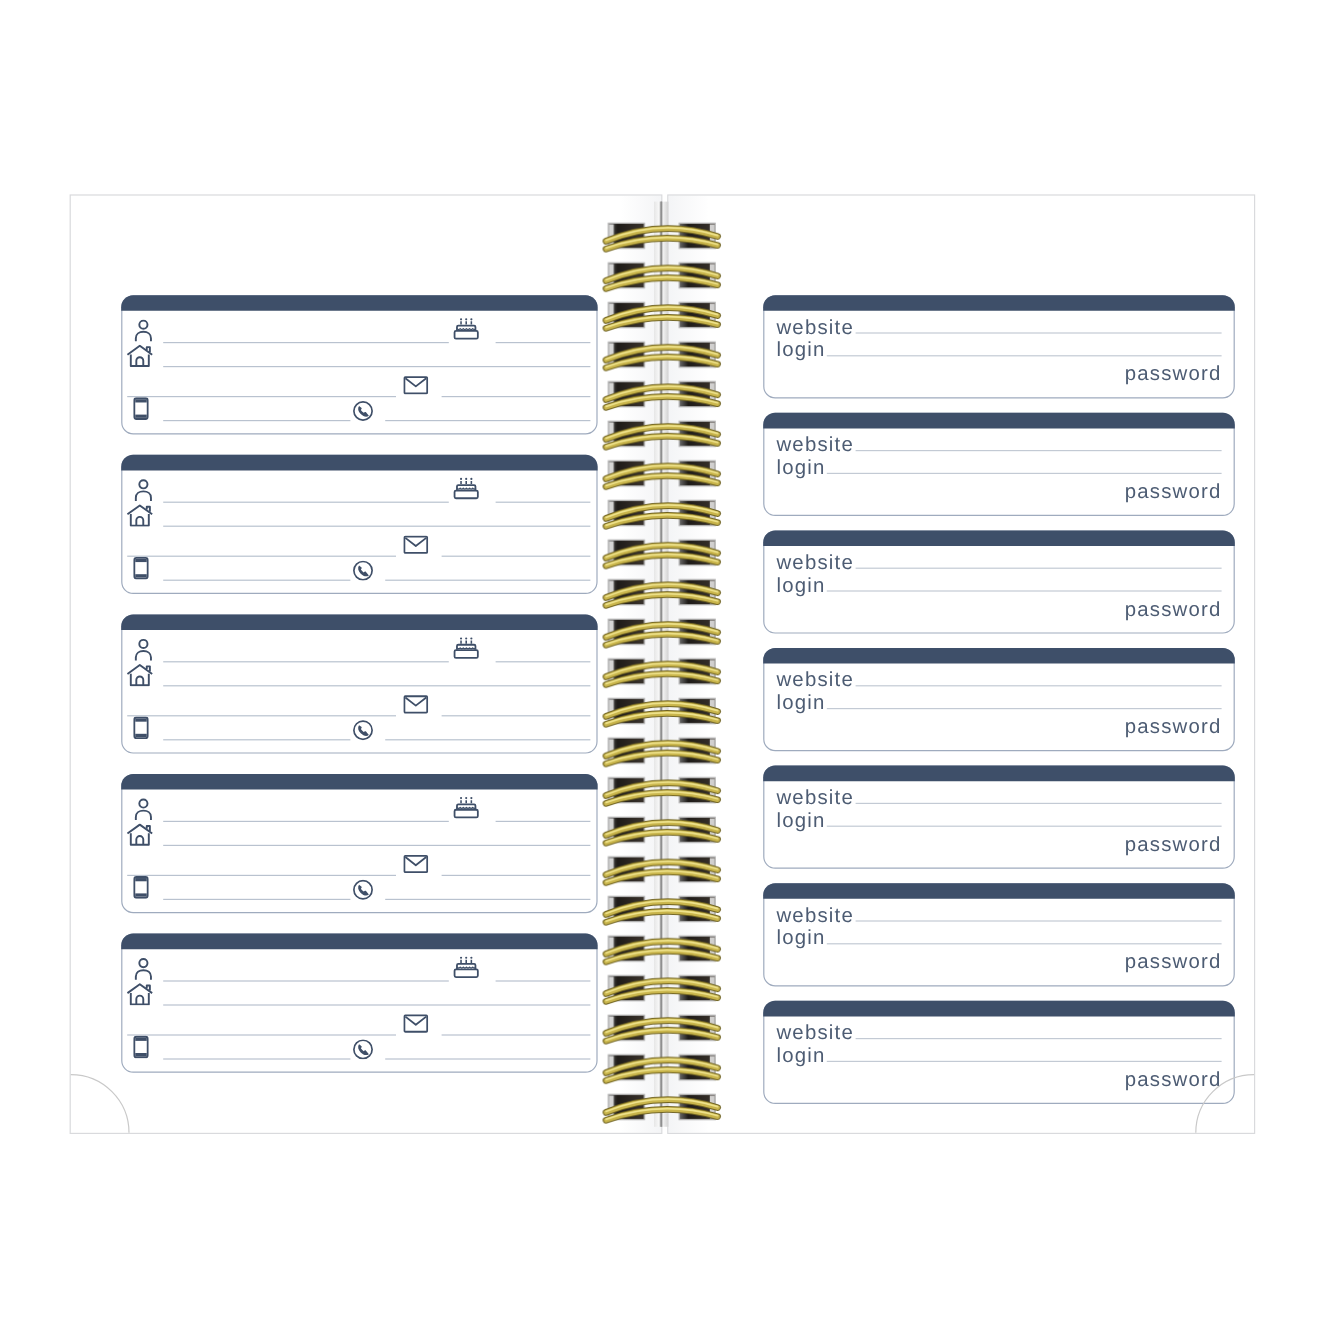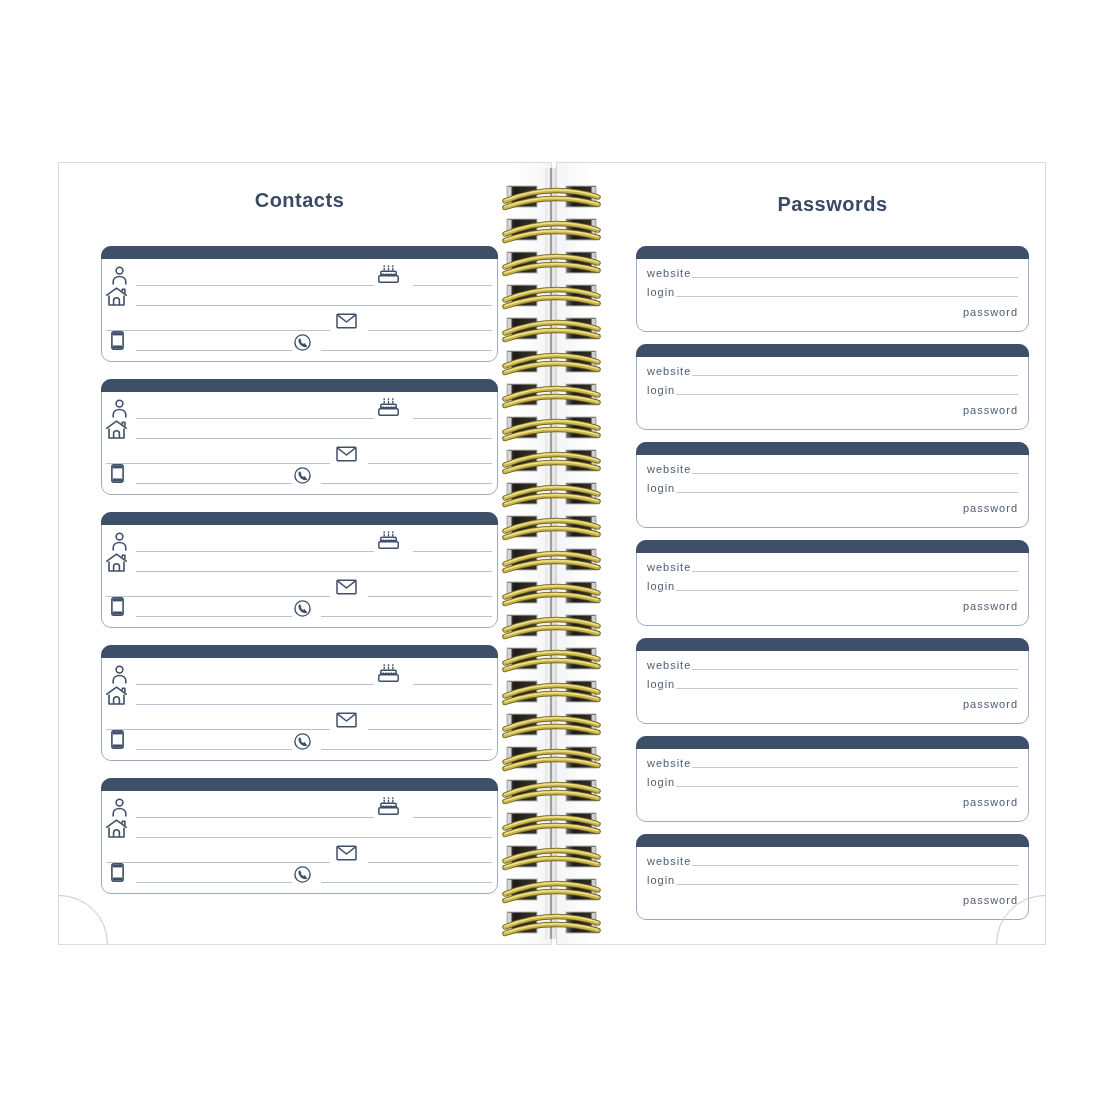--- a/index.html
+++ b/index.html
@@ -59,40 +59,39 @@
 
   
   .pw-row {
     position:absolute; left:10px; right:10px; height:14px;
     display:flex; align-items:flex-end;
   }
   .pw-row.website  { top:19px; }
   .pw-row.login    { top:38px; }
   .pw-row.password { top:58px;flex-direction:column; }
   .pw-label {
-    font-size:11px; line-height:14px; letter-spacing:1px; color:#4d5c73;
+    font-size:17px; line-height:14px; letter-spacing:1px; color:#4d5c73;
   }
   .pw-line { flex:1; border-bottom:1px solid #c3cad4; margin:0 0 2px 1px; }
 
   .corner-arc {
     position:absolute; width:96px; height:96px; border:1px solid #c9c9c9;
     border-radius:50%; background:transparent;
   }
   #left-page  .corner-arc { left:-49px;  bottom:-49px; }
   #right-page .corner-arc { right:-49px; bottom:-49px; }
 
   #spiral { position:absolute; left:493px; top:162px; pointer-events:none; }
 </style>
 </head>
 <body>
 
 <div id="stage">
 
   <div class="page" id="left-page">
-    <div class="page-title">Contacts</div>
     <div class="cards" id="contacts-cards">
   <div class="card contact-card">
     <div class="card-header"></div>
 
     <svg class="cicon i-person" width="17" height="19" viewBox="0 0 17 19">
       <g fill="none" stroke="#3f4f68" stroke-width="1.6" stroke-linejoin="round">
         <circle cx="8.5" cy="4.6" r="3.4"></circle>
         <path d="M2.2 18.4 v-2.6 c0-3.4 2.8-5.3 6.3-5.3 s6.3 1.9 6.3 5.3 v2.6"></path>
       </g>
     </svg>
@@ -360,21 +359,20 @@
       <path d="M5.2 4.3 c-1.4 1.9-.8 4.6 1.4 6.8 c2.2 2.2 4.9 2.8 6.8 1.4 l-2.4-2.9 c-.3-.4-.8-.4-1.2-.1 l-.7 .5 c-1-.6-1.8-1.4-2.4-2.4 l.5-.7 c.3-.4 .3-.9-.1-1.2 z" fill="#3f4f68"></path>
     </svg>
     <div class="rule r4b"></div>
   </div>
 </div>
     <div class="corner-arc"></div>
     <div class="spine-shade"></div>
   </div>
 
   <div class="page" id="right-page">
-    <div class="page-title">Passwords</div>
     <div class="cards" id="passwords-cards">
   <div class="card password-card">
     <div class="card-header"></div>
     <div class="pw-row website">
       <span class="pw-label">website</span>
       <div class="pw-line"></div>
     </div>
     <div class="pw-row login">
       <span class="pw-label">login</span>
       <div class="pw-line"></div>

